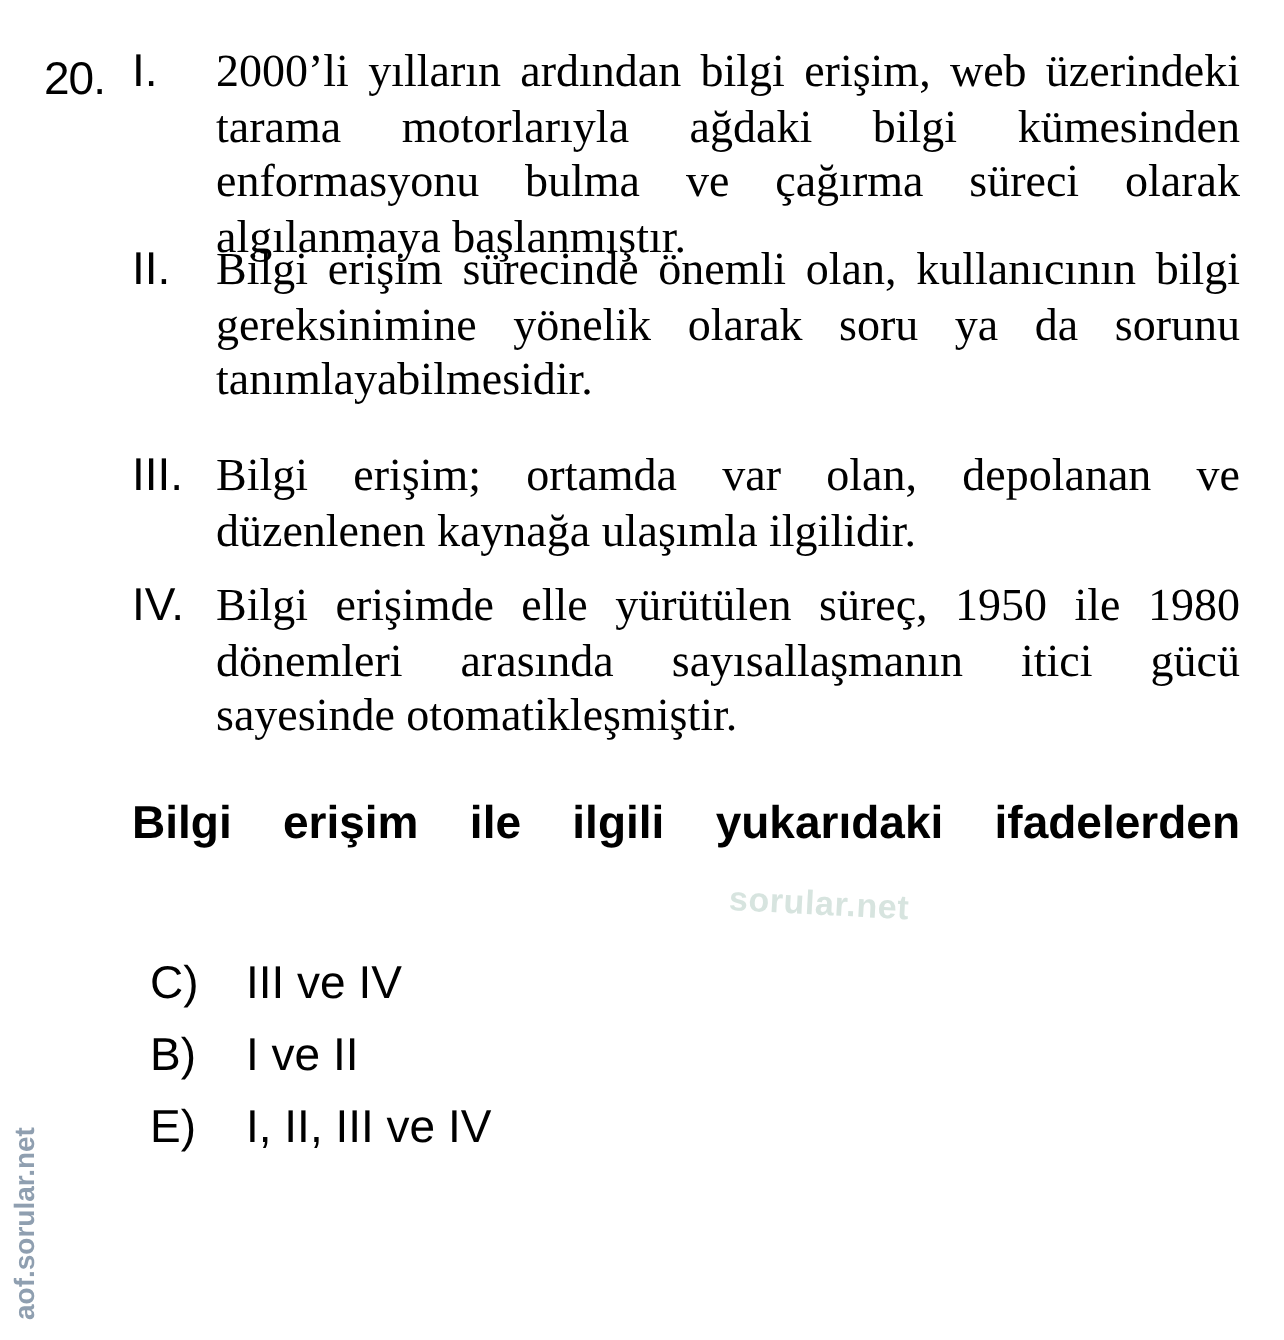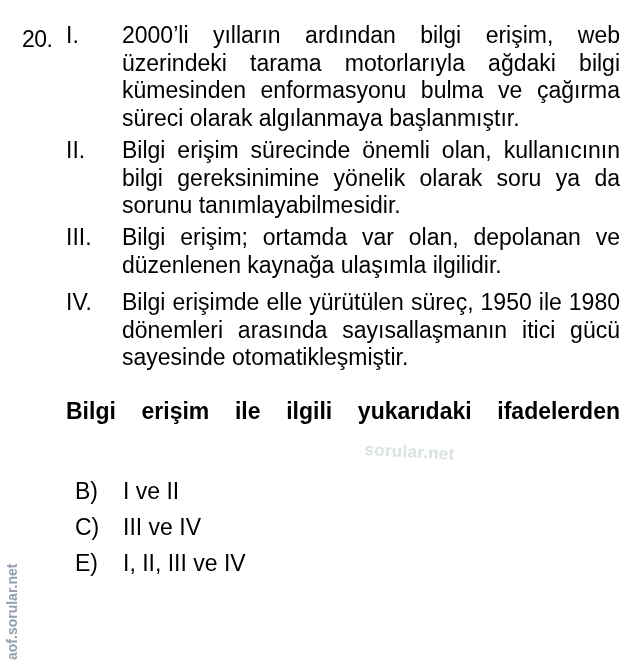--- a/index.html
+++ b/index.html
@@ -1,21 +1,21 @@
 <!DOCTYPE html>
 <html><head>
 <meta charset="utf-8">
 <style>
   html, body { margin:0; padding:0; background:#ffffff; }
   body { width:642px; height:670px; position:relative; overflow:hidden;
          font-family:"Liberation Sans", sans-serif; color:#000; }
   .qnum { position:absolute; left:22px; top:26px; font-size:23px; font-weight:normal; letter-spacing:-0.5px; }
   .stmt { position:absolute; left:66px; width:554px; font-size:23px; line-height:27.5px; }
   .stmt .roman { position:absolute; left:0; top:0; }
-  .stmt .body { margin-left:56px; text-align:justify; text-align-last:left; }
+  .stmt .body { margin-left:42px; text-align:justify; text-align-last:left;font-family:Liberation Serif, serif; }
   .question { position:absolute; left:66px; top:397px; width:554px; font-size:23px; font-weight:bold;
               line-height:28px; text-align:justify; }
   .question .l1 { text-align:justify; text-align-last:justify; display:block; }
   .options { position:absolute; left:75px; top:476px; font-size:23px; }
   .opt { height:36px; line-height:30px; position:relative; }
   .opt .letter { display:inline-block; width:48px; }
   .wm-center { position:absolute; left:365px; top:440px; font-size:17px; font-weight:bold; color:#d7e4df;
                transform:rotate(3deg); transform-origin:left top; letter-spacing:0.3px; }
   .wm-side { position:absolute; left:4px; top:660px; font-size:14px; font-weight:bold; color:#8f9fb0;
              transform:rotate(-90deg); transform-origin:left top; white-space:nowrap; }
@@ -23,21 +23,21 @@
 </head>
 <body>
 
 <div class="qnum">20.</div>
 
 <div class="stmt" style="top:22px;">
   <span class="roman">I.</span>
   <div class="body">2000’li yılların ardından bilgi erişim, web üzerindeki tarama motorlarıyla ağdaki bilgi kümesinden enformasyonu bulma ve çağırma süreci olarak algılanmaya başlanmıştır.</div>
 </div>
 
-<div class="stmt" style="top:137px;">
+<div class="stmt" style="top:121px;">
   <span class="roman">II.</span>
   <div class="body">Bilgi erişim sürecinde önemli olan, kullanıcının bilgi gereksinimine yönelik olarak soru ya da  sorunu tanımlayabilmesidir.</div>
 </div>
 
 <div class="stmt" style="top:224px;">
   <span class="roman">III.</span>
   <div class="body">Bilgi erişim; ortamda var olan, depolanan ve düzenlenen kaynağa ulaşımla ilgilidir.</div>
 </div>
 
 <div class="stmt" style="top:289px;">
@@ -46,23 +46,23 @@
 </div>
 
 <div class="wm-center">sorular.net</div>
 
 <div class="question">
   <span class="l1">Bilgi erişim ile ilgili yukarıdaki ifadelerden</span>
 </div>
 
 <div class="options">
   <div class="opt">
-    <span class="letter">B)</span><span>I ve II</span>
+    <span class="letter">C)</span><span>III ve IV</span>
   </div>
   <div class="opt">
-    <span class="letter">C)</span><span>III ve IV</span>
+    <span class="letter">B)</span><span>I ve II</span>
   </div>
   <div class="opt">
     <span class="letter">E)</span><span>I, II, III ve IV</span>
   </div>
 </div>
 
 <div class="wm-side">aof.sorular.net</div>
 
 </body></html>

